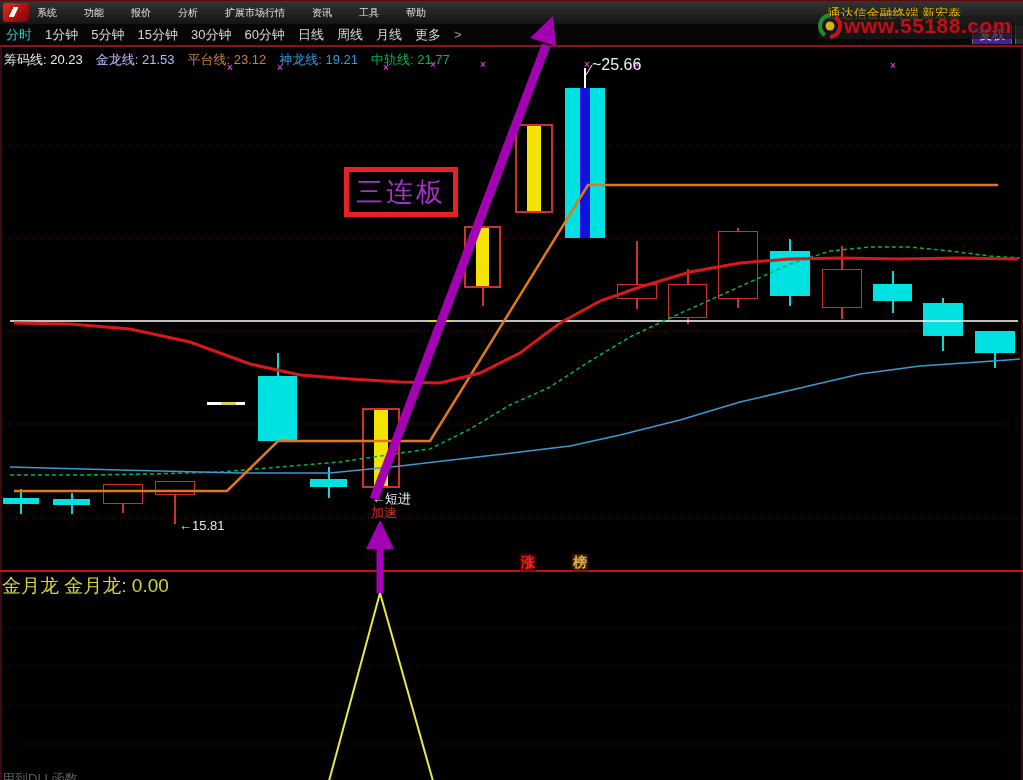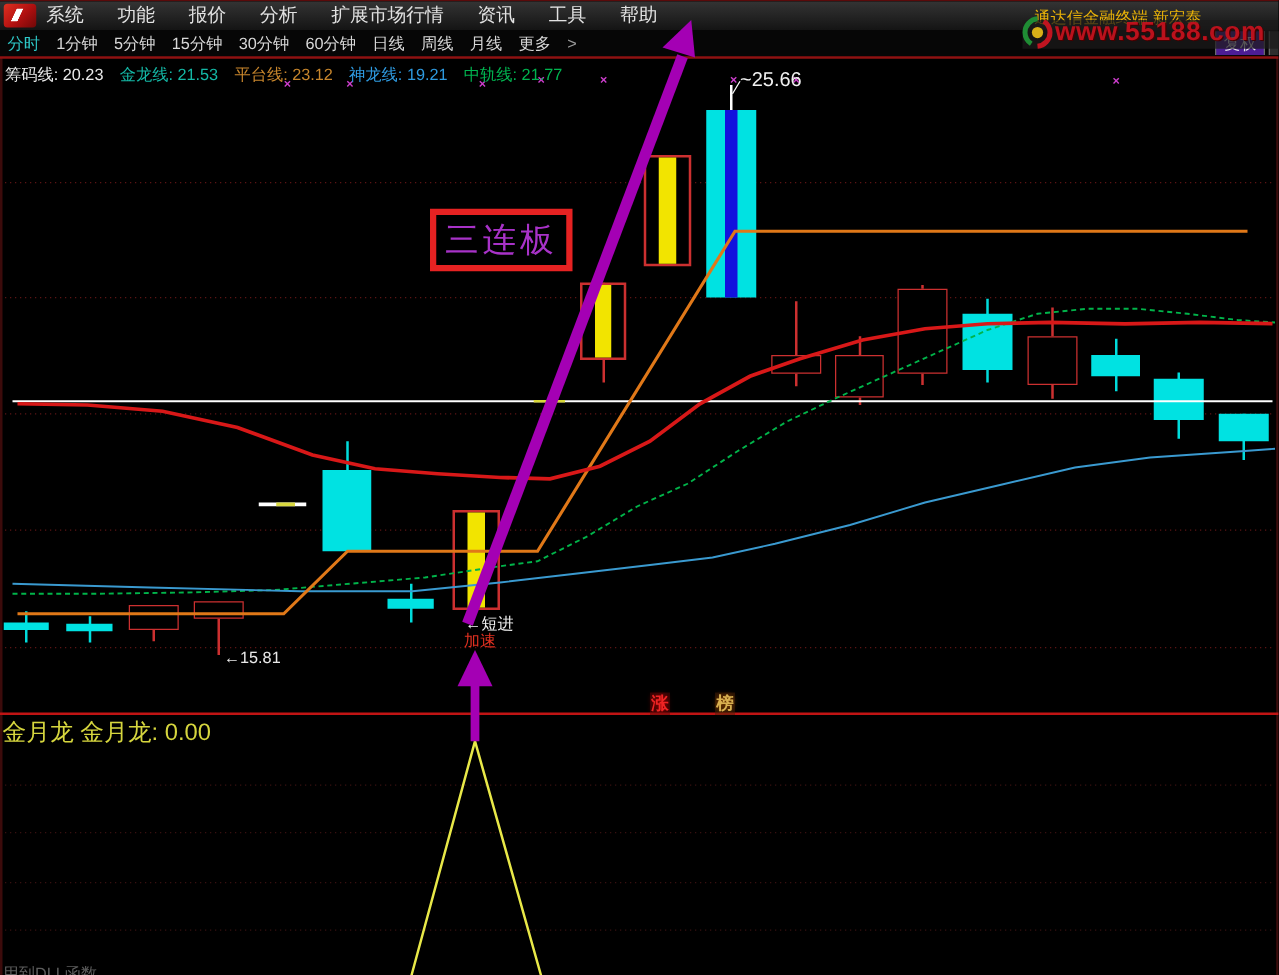--- a/index.html
+++ b/index.html
@@ -5,21 +5,21 @@
   html,body{margin:0;padding:0;background:#000;}
   #app{position:relative;width:1023px;height:780px;background:#000;overflow:hidden;
        font-family:"Liberation Sans","DejaVu Sans",sans-serif;border-top:1px solid #5a0a0a;}
   
   #menubar{position:absolute;left:0;top:0;width:1023px;height:23px;
            background:linear-gradient(#343434,#141414);display:flex;align-items:center;z-index:10;}
   #logo{width:26px;height:19px;margin:1px 8px 1px 3px;border-radius:3px;
         background:linear-gradient(135deg,#e03020 0%,#b01010 55%,#700808 100%);position:relative;}
   #logo:before{content:"";position:absolute;left:4px;top:4px;width:16px;height:10px;
         background:linear-gradient(115deg,transparent 30%,#fff 32%,#fff 55%,transparent 57%);}
-  .mitem{color:#e2e2e2;font-size:15px;margin-right:27px;cursor:default;}
+  .mitem{color:#e2e2e2;font-size:10px;margin-right:27px;cursor:default;}
   #title-right{position:absolute;right:62px;top:4px;color:#eab308;font-size:13px;z-index:10;}
   #tfbar{position:absolute;left:0;top:23px;width:1023px;height:21px;background:#060606;
          display:flex;align-items:center;padding-left:6px;z-index:10;}
   .tf{color:#d8d8d8;font-size:13px;margin-right:13px;}
   .tf.active{color:#2ec8c8;}
   .tf.chev{color:#9a9a9a;}
   #fuquan{position:absolute;left:972px;top:24px;width:38px;height:19px;background:#4c1d95;
           border-left:1px solid #6a6a6a;border-right:1px solid #6a6a6a;color:#ececec;
           font-size:13px;text-align:center;line-height:19px;z-index:11;}
   #btn-sliver{position:absolute;left:1015px;top:24px;width:8px;height:19px;background:#2e2e2e;
@@ -109,21 +109,21 @@
     <svg width="28" height="28" viewBox="0 0 28 28">
       <path d="M14 3 A11 11 0 0 0 4 14 A11 11 0 0 0 9 23" fill="none" stroke="#1f8c34" stroke-width="4"></path>
       <path d="M14 25 A11 11 0 0 0 24 14 A11 11 0 0 0 19 5" fill="none" stroke="#c01420" stroke-width="4"></path>
       <circle cx="14" cy="14" r="4.5" fill="#d8b018"></circle>
     </svg>
     <span id="wm-text">www.55188.com</span>
   </div>
 
   <div id="hdr">
   <span class="hfield" style="color: rgb(234, 234, 234);">筹码线: 20.23</span>
-      <span class="hfield" style="color: #14b8a6;">金龙线: 21.53</span>
+      <span class="hfield" style="color: #c4b5fd;">金龙线: 21.53</span>
       <span class="hfield" style="color: rgb(200, 134, 44);">平台线: 23.12</span>
       <span class="hfield" style="color: rgb(46, 154, 224);">神龙线: 19.21</span>
       <span class="hfield" style="color: rgb(0, 180, 80);">中轨线: 21.77</span>
     </div>
 
   <svg id="svg-grid" class="layer" width="1023" height="780">
       <polyline points="4,145 1019,145" fill="none" stroke="#5c1414" stroke-width="1" stroke-dasharray="1,3"></polyline>
       <polyline points="4,237 1019,237" fill="none" stroke="#5c1414" stroke-width="1" stroke-dasharray="1,3"></polyline>
       <polyline points="4,330 1019,330" fill="none" stroke="#5c1414" stroke-width="1" stroke-dasharray="1,3"></polyline>
       <polyline points="4,423 1019,423" fill="none" stroke="#5c1414" stroke-width="1" stroke-dasharray="1,3"></polyline>

